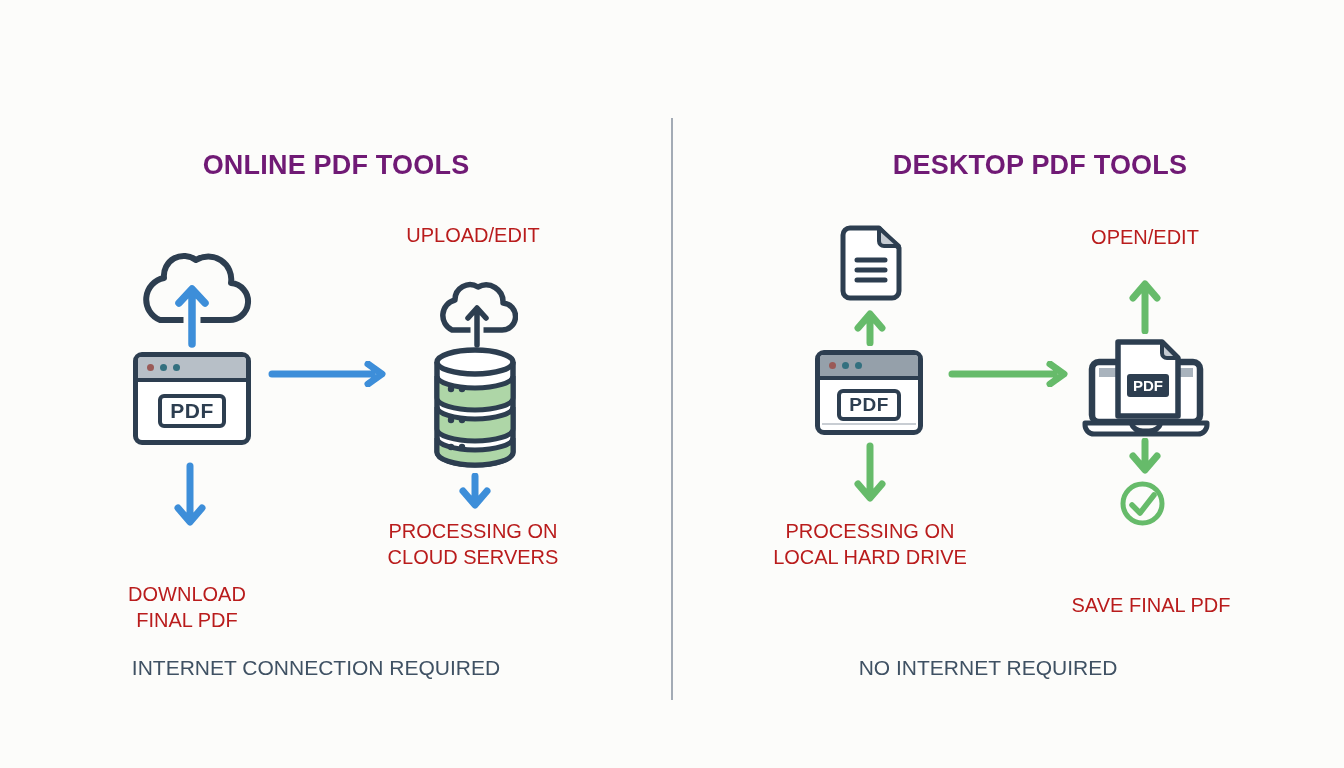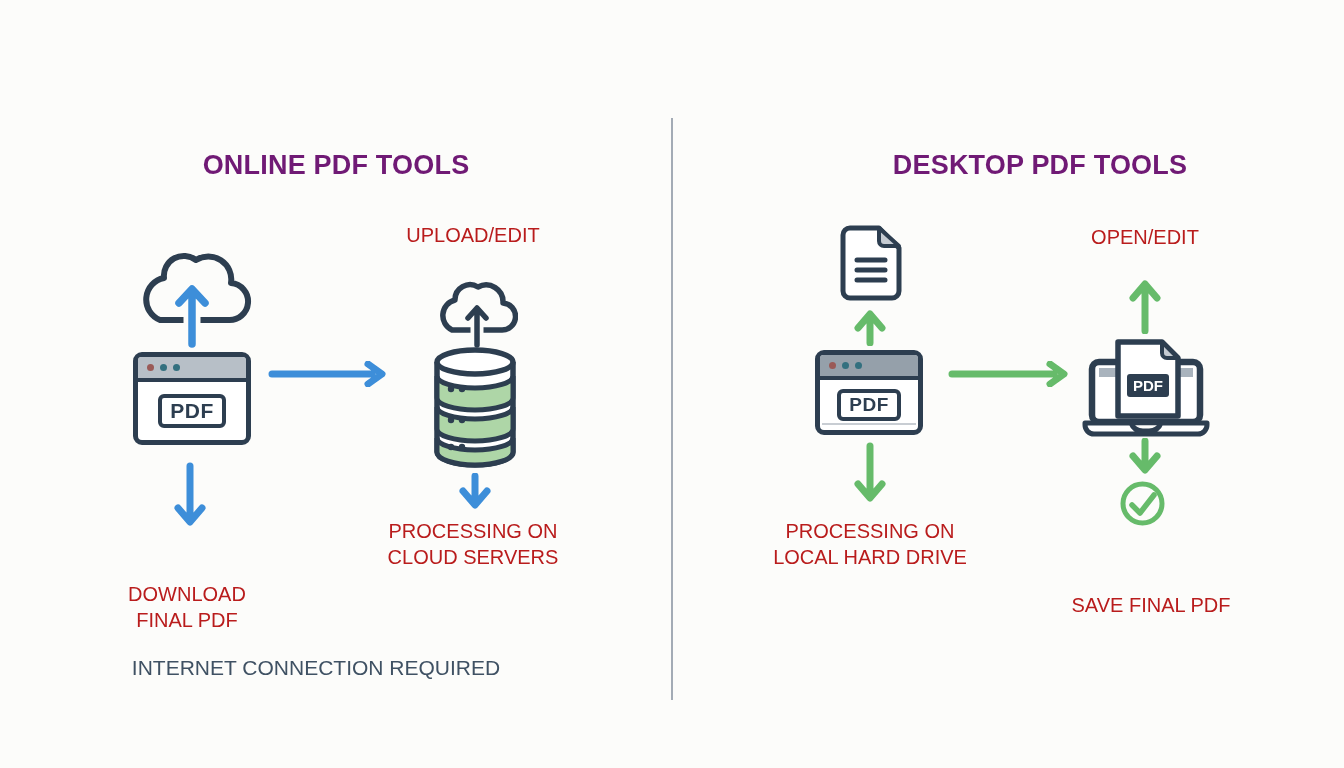--- a/index.html
+++ b/index.html
@@ -180,15 +180,16 @@
 
     <div class="abs lbl" style="left:1061px;top:548px;width:180px;margin-top:44px;">SAVE FINAL PDF</div>
 
     <svg class="abs" style="left:853px;top:442px;" width="34" height="64" viewBox="0 0 34 64">
       <path d="M17 4 V52 M5 42 L17 56 L29 42" stroke="#66bb6a" stroke-width="7" fill="none" stroke-linecap="round" stroke-linejoin="round"></path>
     </svg>
 
     <div class="abs lbl" style="left:770px;top:518px;width:200px;">PROCESSING ON
 LOCAL HARD DRIVE</div>
 
+    <div class="abs footer-lbl" style="left:672px;">NO INTERNET REQUIRED</div>
   </section>
 
 </div>
 
 </body></html>

